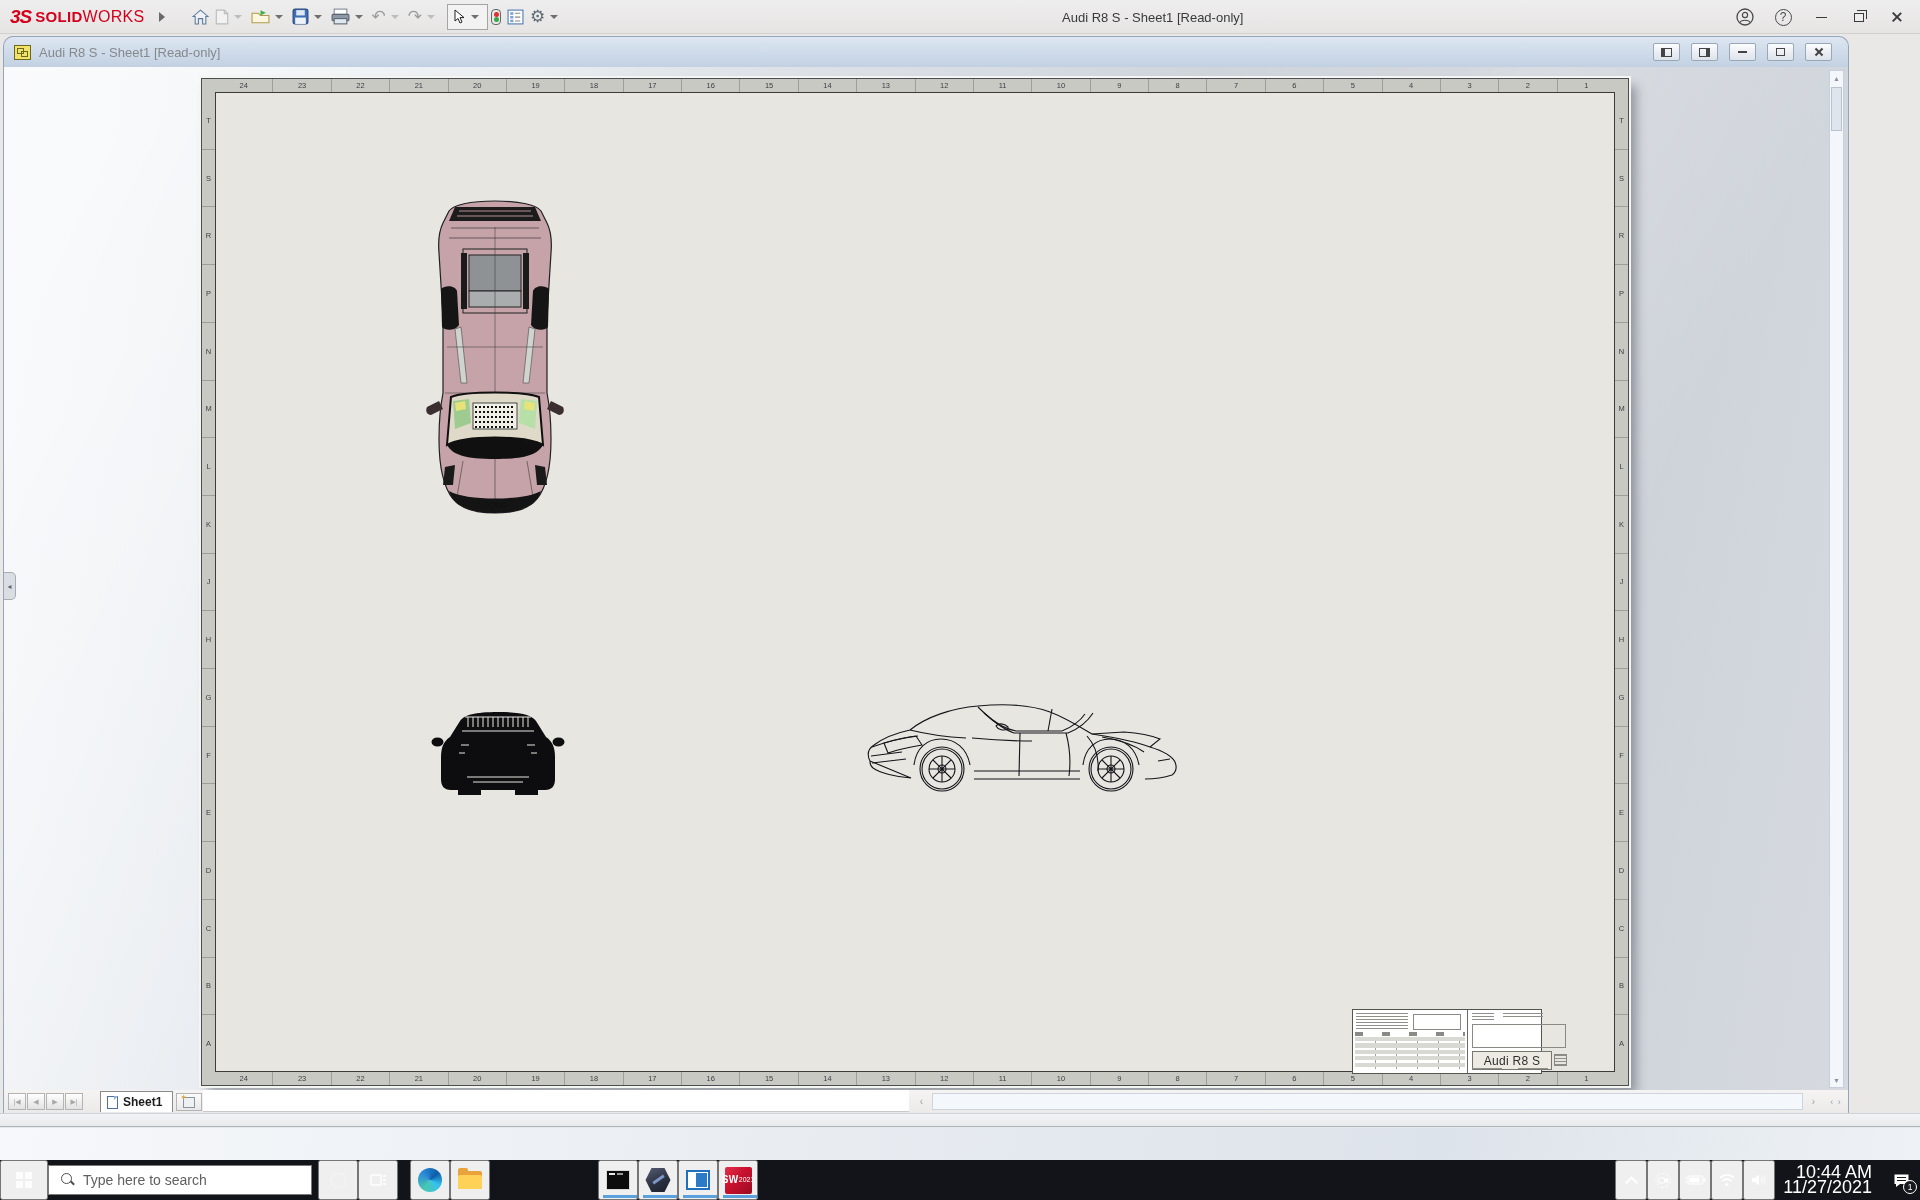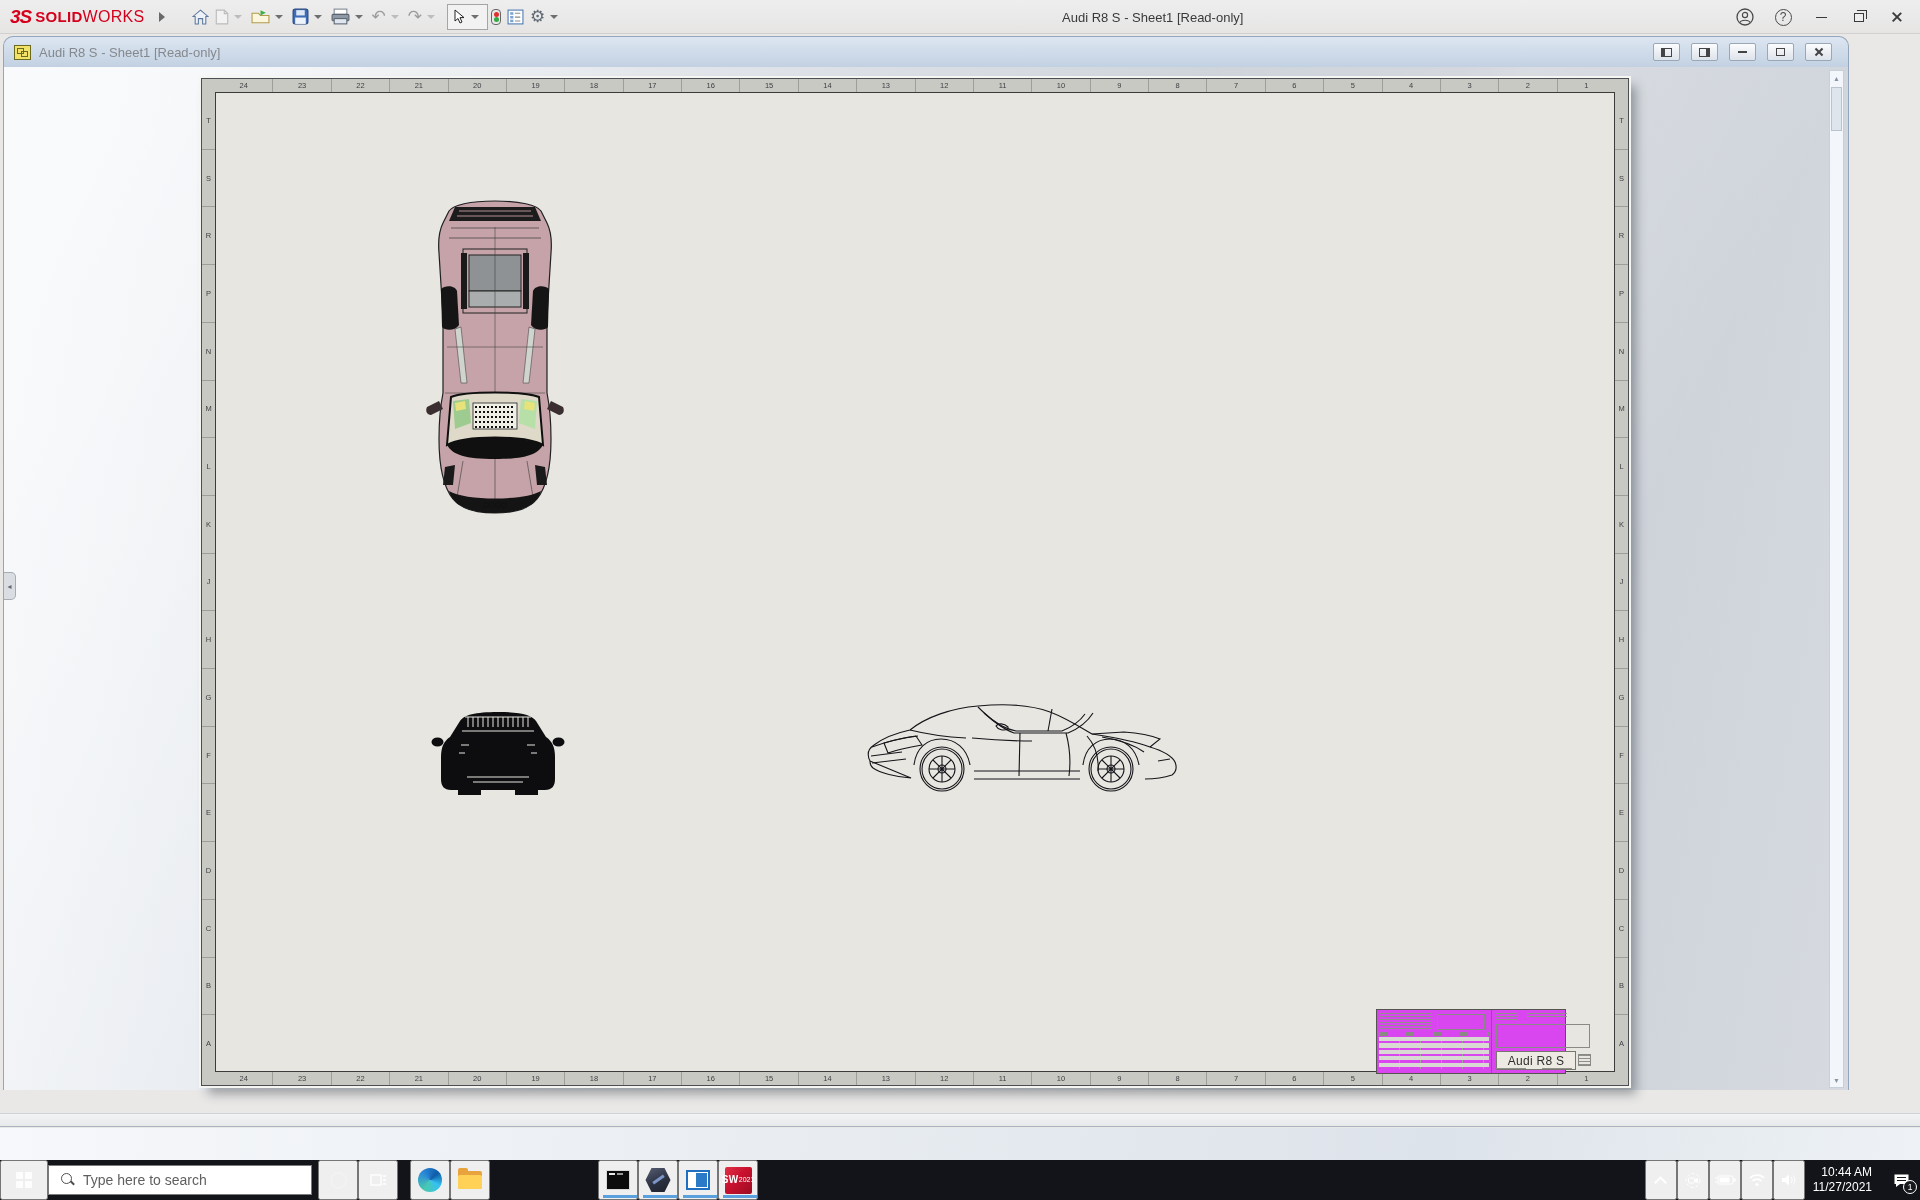--- a/index.html
+++ b/index.html
@@ -84,21 +84,21 @@
   .zt .zn:last-child,.zb .zn:last-child { border-right:none; }
   .zl .zn, .zr2 .zn { border-bottom:1px solid rgba(80,80,75,.35); }
   .zl .zn:last-child,.zr2 .zn:last-child { border-bottom:none; }
 
   .dview { position:absolute; }
   .v-top { left:223px; top:118px; width:140px; height:320px; }
   .v-rear { left:229px; top:628px; width:134px; height:92px; }
   .v-side { left:660px; top:622px; width:320px; height:100px; }
 
   
-  .tblock { position:absolute; left:1174px; top:930px; width:190px; height:65px; border:1px solid #55554f; background:#d946ef; font-size:0; }
+  .tblock { position:absolute; left:1150px; top:930px; width:190px; height:65px; border:1px solid #55554f; background:#ffffff; font-size:0; }
   .tb-lines { background:repeating-linear-gradient(#90908a 0 1px, transparent 1px 3px); position:absolute; }
   .tb-cell { position:absolute; border:1px solid #8a8a84; }
   .tb-vline { position:absolute; left:114px; top:0; bottom:0; border-left:1px solid #6b6b65; }
   .tb-table { position:absolute; left:2px; top:27px; width:110px; height:32px;
     background:
       repeating-linear-gradient(to bottom, #d9d9d3 0 4px, transparent 4px 6.5px),
       repeating-linear-gradient(to right, transparent 0 20px, #a3a39d 20px 21px);
   }
   .tb-hrow { position:absolute; left:2px; top:22px; width:110px; height:4px; background:repeating-linear-gradient(to right,#8a8a84 0 8px, transparent 8px 27px); }
   .tb-name { position:absolute; left:119px; top:41px; width:80px; height:19px; border:1px solid #77776f; background:#eceae3; display:flex; align-items:center; justify-content:center; font-size:12px; color:#2f2f2d; letter-spacing:.3px; }
@@ -157,21 +157,21 @@
   .hexapp::after { content:""; position:absolute; left:7px; top:11px; width:13px; height:3px; background:#7d96c8; transform:rotate(-35deg); }
   .winapp { width:24px; height:20px; background:#fff; border:2px solid #1f6fc0; position:relative; }
   .winapp::after { content:""; position:absolute; right:1px; top:1px; width:11px; height:14px; background:#2a7ac8; }
   .swapp { width:27px; height:27px; background:linear-gradient(135deg,#e23047 0%,#c8102e 45%,#9c0c22 100%); border-radius:2px; position:relative; display:flex; align-items:center; justify-content:center; }
   .sw-s { color:#fff; font-weight:bold; font-size:10px; line-height:10px; letter-spacing:.5px; }
   .sw-y { color:#fff; font-size:7px; line-height:8px; }
   .runline { position:absolute; bottom:0; left:3px; width:34px; height:3px; background:#5aa0dd; }
   .trayspace { flex:1; }
   .trayicon { width:32px; height:40px; display:flex; align-items:center; justify-content:center; position:relative; }
   .chev { width:9px; height:9px; border-top:2px solid #fff; border-left:2px solid #fff; transform:rotate(45deg); margin-top:4px; }
-  .clockblk { display:flex; flex-direction:column; align-items:flex-end; justify-content:center; color:#fff; font-size:12px; line-height:15px; padding:0 10px 0 8px; }
+  .clockblk { display:flex; flex-direction:column; align-items:flex-end; justify-content:center; color:#fff; font-size:18px; line-height:15px; padding:0 10px 0 8px; }
   .notif { position:relative; width:38px; height:40px; display:flex; align-items:center; justify-content:center; }
   .badge { position:absolute; right:3px; bottom:6px; width:14px; height:14px; border:1.4px solid #fff; border-radius:50%; background:#16181d; color:#fff; font-size:8.5px; display:flex; align-items:center; justify-content:center; }
   .edgegap { width:12px; }
 </style>
 </head>
 <body>
 
 <div class="screen">
 
   <header class="titlebar">
@@ -508,20 +508,38 @@
       </div>
     </div>
 
     <div class="vscroll">
       <span class="vs-up"></span>
       <span class="vs-thumb"></span>
       <span class="vs-dn"></span>
     </div>
   </div>
 
+  <div class="tabrow">
+    <button class="navb" style="left:4px;">|◀</button>
+    <button class="navb" style="left:23px;">◀</button>
+    <button class="navb" style="left:42px;">▶</button>
+    <button class="navb" style="left:61px;">▶|</button>
+    <div class="tabstrip"></div>
+    <div class="stab">
+      <span class="pageico"></span>
+      <span>Sheet1</span>
+    </div>
+    <button class="addtab">
+        <span class="addico"></span>
+      </button>
+    <span class="hleft"></span>
+    <div class="htrack"></div>
+    <span class="hright"></span>
+    <span class="hcorner"></span>
+  </div>
 
   <div class="statusbar"></div>
   <div class="desktopgap"></div>
 
   <footer class="taskbar">
     <button class="startbtn">
       <span class="winlogo">
           <i></i>
           <i></i>
           <i></i>

